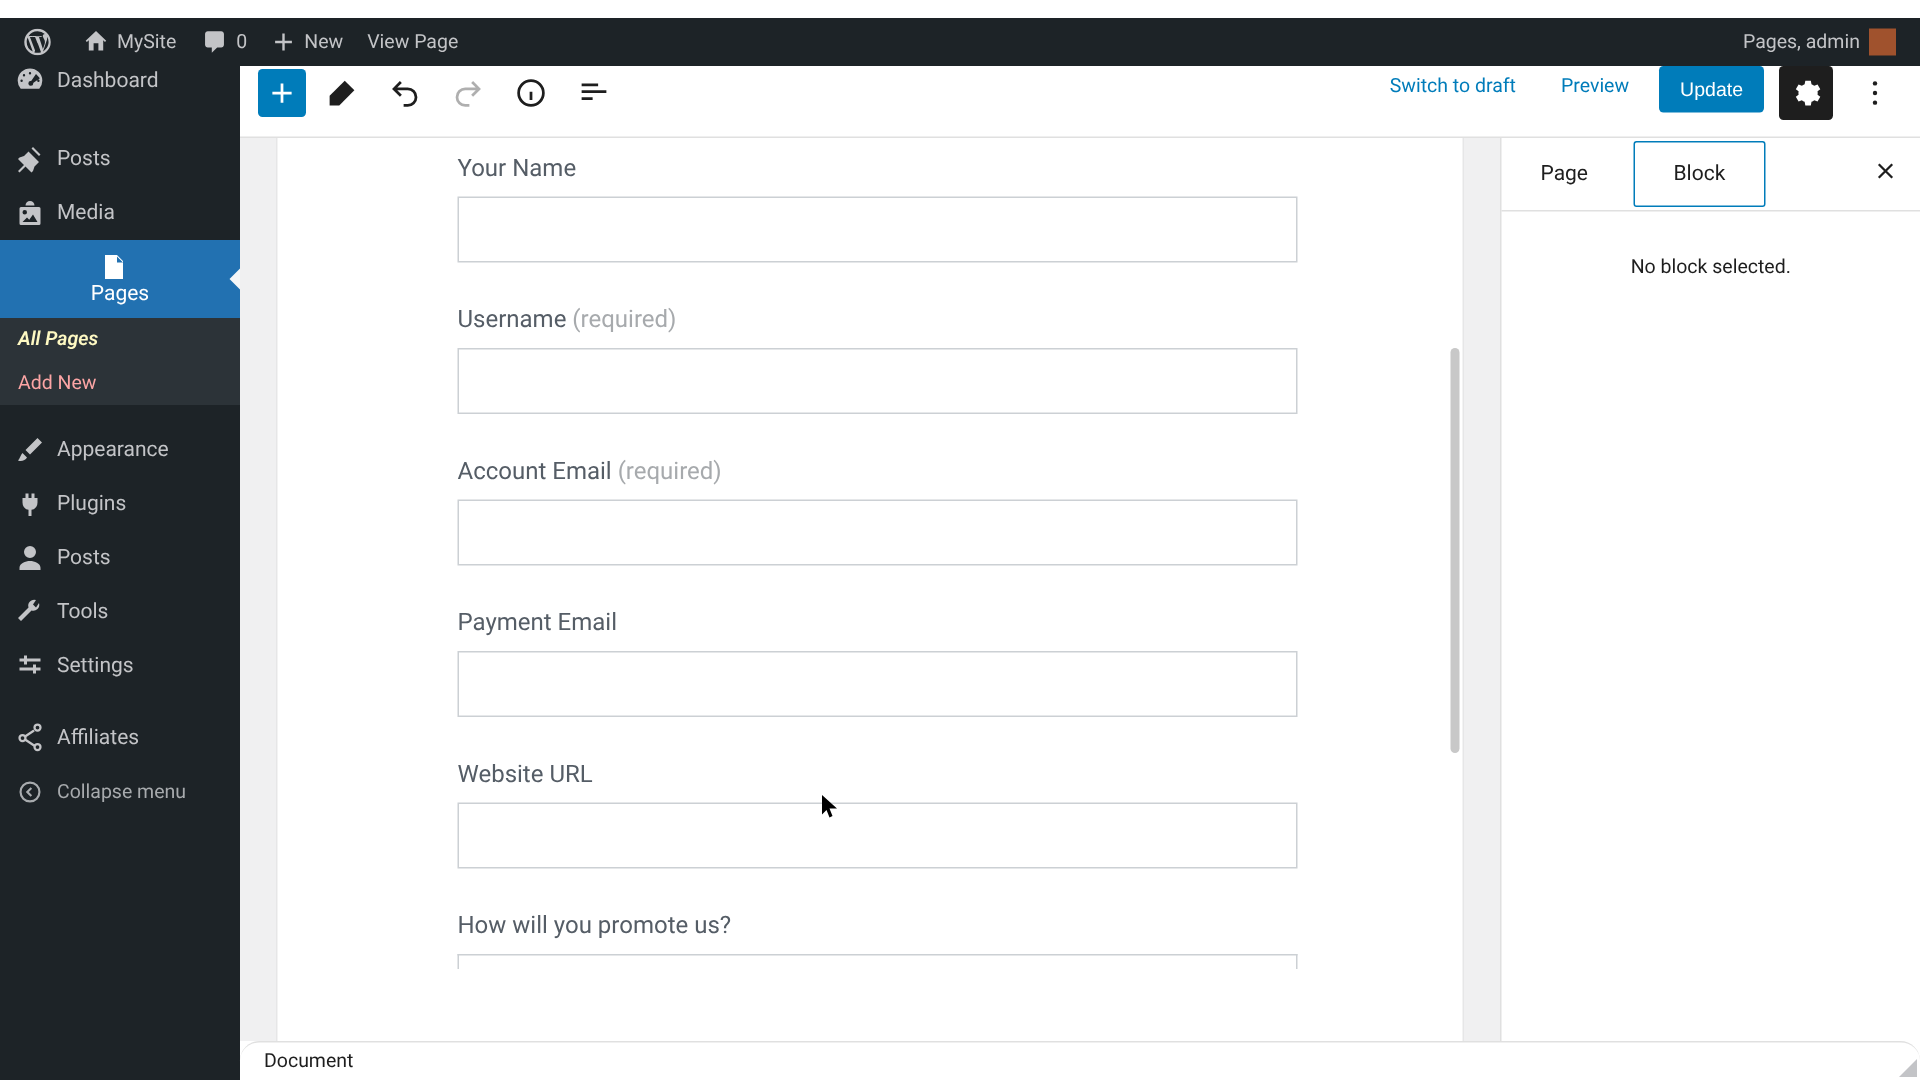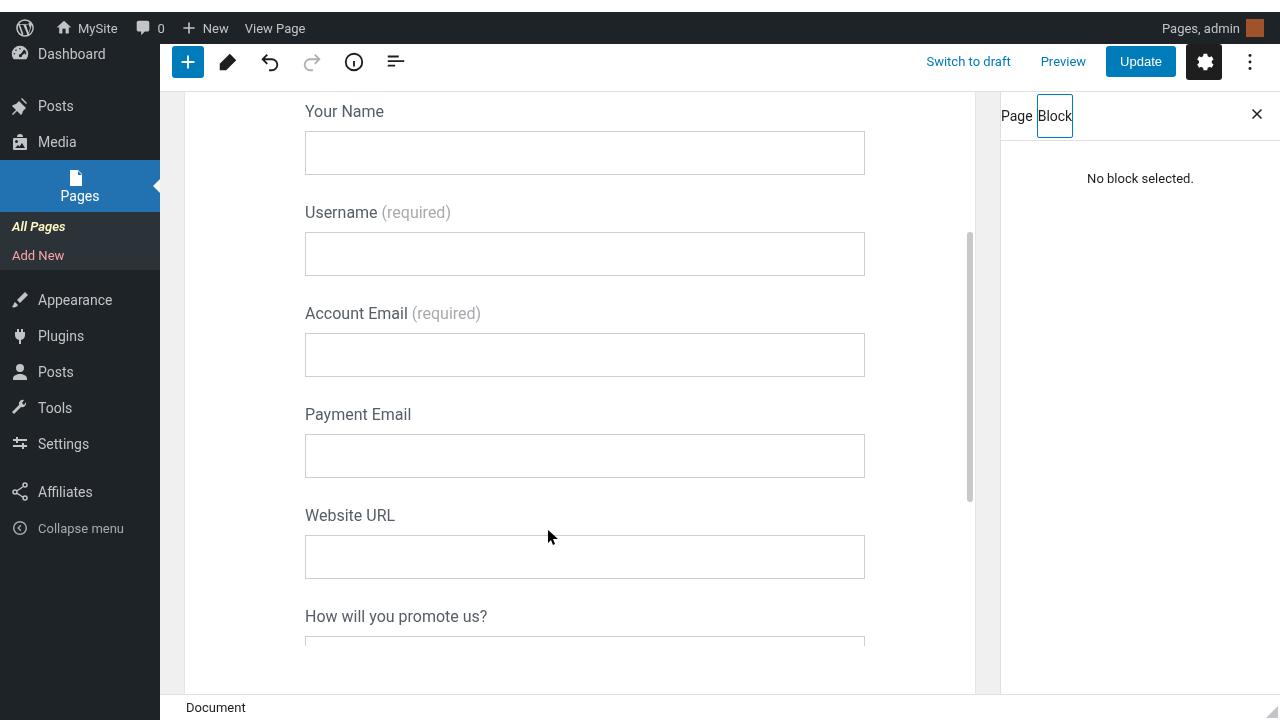--- a/index.html
+++ b/index.html
@@ -25,21 +25,21 @@
   .menu-sep { height: 12px; }
   .menu-item.top { padding-top: 12px; padding-bottom: 12px; }
   .collapse-item { color: #a7aaad; font-size:13px;}
   
   
   .editor-wrap { position: absolute; top: 32px; left: 160px; right: 0; bottom: 0; background: #fff; display: flex; flex-direction: column; }
   
   
   .editor-header { height: 60px; border-bottom: 1px solid #e0e0e0; display: flex; align-items: center; padding: 0 12px; }
   .header-left { display: flex; align-items: center; gap: 6px; }
-  .header-right { margin-left: auto; display: flex; align-items: center; gap: 10px; }
+  .header-right { margin-left: auto; display: flex; align-items: flex-start; gap: 10px; }
   .icon-btn { width: 36px; height: 36px; display: flex; align-items: center; justify-content: center; cursor: pointer; border-radius: 2px; color: #1e1e1e;}
   .icon-btn.add { background: #007cba; color: #fff; width: 32px; height: 32px; border-radius:3px;}
   .icon-btn.settings { background: #1e1e1e; color: #fff; width: 36px; height: 36px; border-radius:3px;}
   .icon-btn svg { width: 22px; height: 22px; }
   .link-btn { color: #007cba; font-size: 13px; padding: 6px 10px; cursor: pointer; }
   .btn-primary { background: #007cba; color: #fff; font-size: 13px; padding: 8px 14px; border-radius: 3px; cursor: pointer; border:none;}
   .disabled-icon { opacity: .35; cursor:not-allowed;}
   
   
   .editor-body { flex: 1; display: flex; min-height: 0; justify-content: space-between; }
@@ -48,27 +48,27 @@
   .canvas-inner { max-width: 560px; margin: 0 auto 0 120px; }
   .scroll-thumb { position:absolute; right:2px; top:140px; width:6px; height:270px; background:#c8c8c8; border-radius:3px;}
   .form-row { margin-bottom: 28px; }
   .form-row label { display: block; font-size: 16px; color: #555d66; margin-bottom: 10px; }
   .form-row label .req { color: #a7aaad; }
   .form-row .input { width: 100%; height: 44px; border: 1px solid #ccd0d4; background: #fff; }
   
   
   .sidebar-panel { width: 280px; border-left: 1px solid #e0e0e0; background:#fff; display:flex; flex-direction:column;}
   .panel-tabs { display: flex; align-items: center; height: 48px;}
-  .panel-tab { padding: 13px 0; font-size: 14px; cursor: pointer; color:#1e1e1e;}
+  .panel-tab { padding: 13px 26px; font-size: 14px; cursor: pointer; color:#1e1e1e;}
   .panel-tab.active { border: 1.5px solid #007cba; border-radius:2px; margin: 3px 0 3px 4px;}
   .close-panel { margin-left: auto; padding: 0 14px; cursor:pointer; font-size:18px; color:#1e1e1e;}
   .panel-body { padding: 30px 16px; font-size: 13px; text-align: center; color: #1e1e1e; border-top:1px solid #e0e0e0;}
   
   
-  .editor-footer { height: 26px; border-top: 1px solid #e0e0e0; padding: 0 26px; display:flex; align-items:center; font-size:13px; color:#1e1e1e; background:#fff; position:relative;}
+  .editor-footer { height: 26px; border-top: 1px solid #e0e0e0; padding: 0 16px; display:flex; align-items:center; font-size:13px; color:#1e1e1e; background:#fff; position:relative;border-radius:13px;}
   .resize-grip { position:absolute; right:2px; bottom:2px; width:14px; height:14px; }
   .resize-grip::before { content:""; position:absolute; right:0; bottom:0; width:0; height:0; border-left:12px solid transparent; border-bottom:12px solid #c3c4c7;}
   
   .cursor-fake { position:absolute; left:548px; top:530px; width:12px; height:16px; pointer-events:none;}
 </style>
 </head>
 <body>
 
 <div class="adminbar">
   <div class="ab-left">

